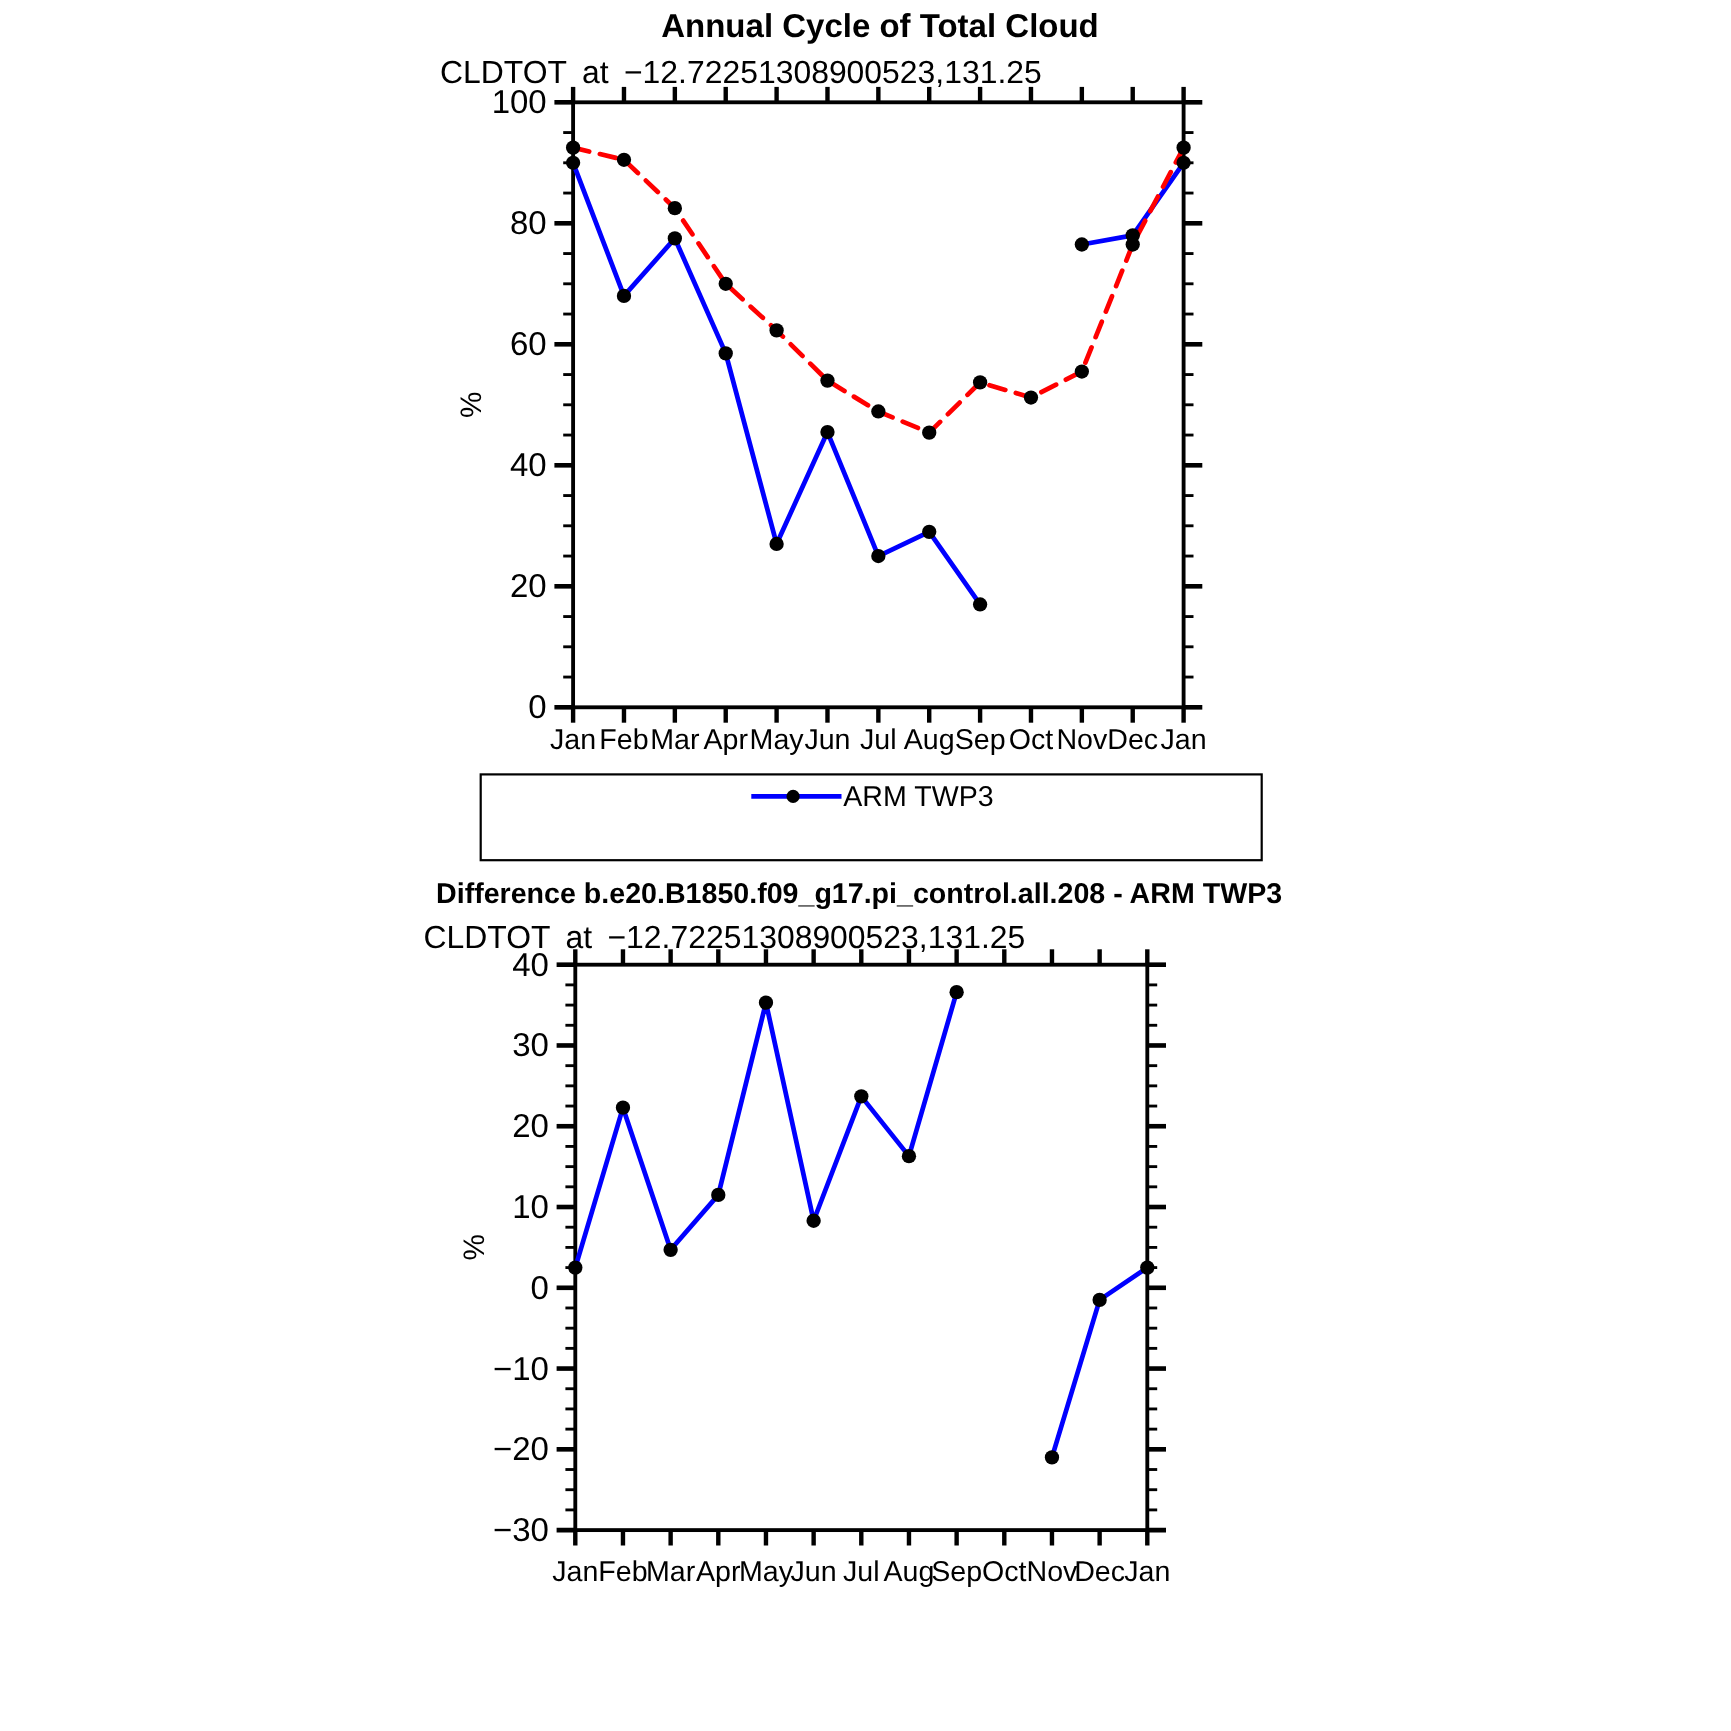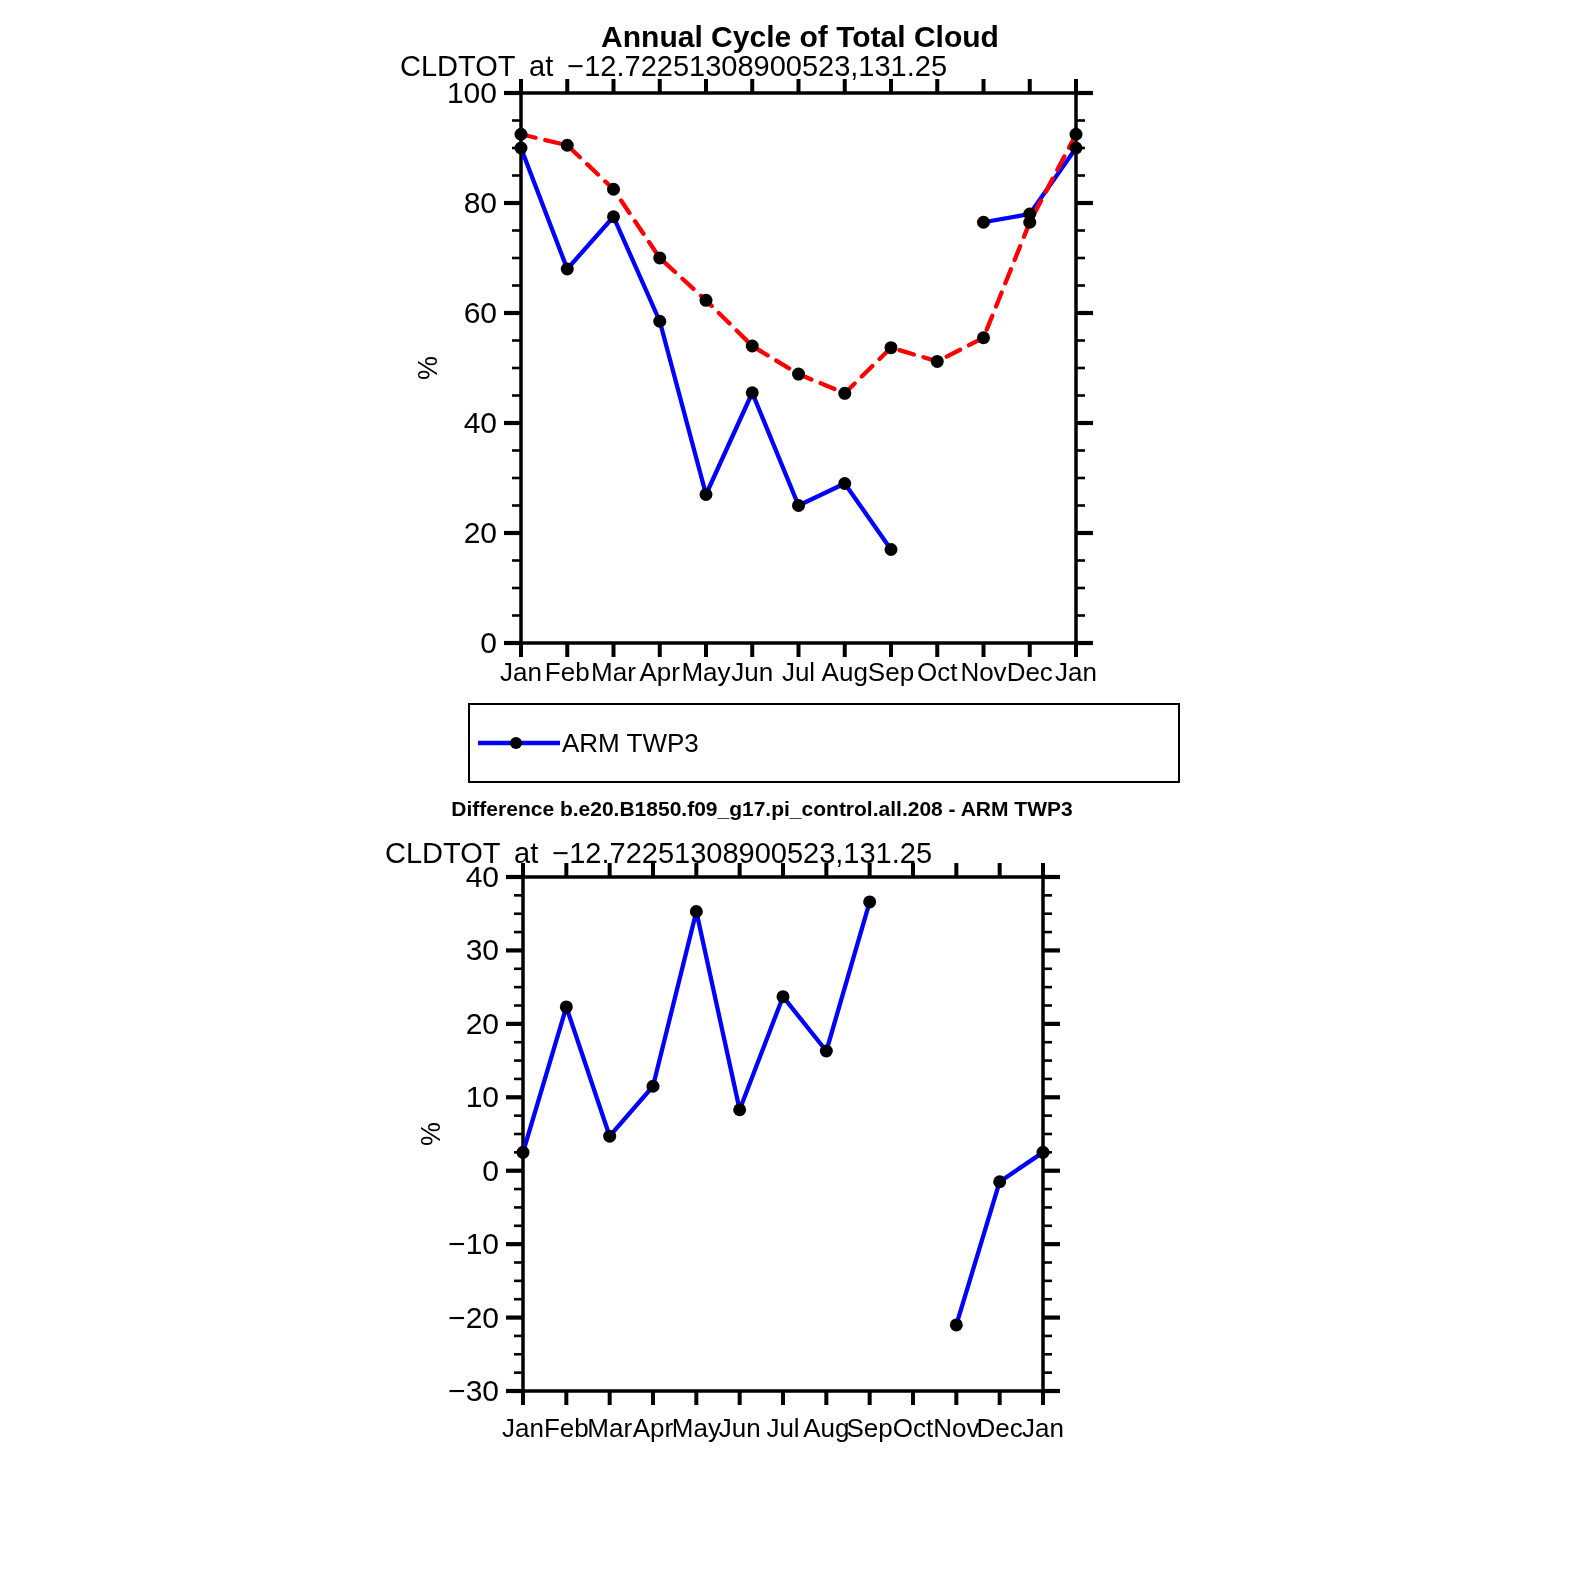--- a/index.html
+++ b/index.html
@@ -25,32 +25,32 @@
     color: #000;
   }
   .chart-subtitle {
     position: absolute;
     text-align: left;
     font-weight: normal;
     white-space: nowrap;
     word-spacing: 6px;
     color: #000;
   }
-  #title1    { left: 400px; top: 20px;   width: 800px; font-size: 30px; }
+  #title1    { left: 400px; top: 8px;   width: 800px; font-size: 30px; }
   #subtitle1 { left: 400px; top: 50px;  width: 800px; font-size: 29px; }
-  #title2    { left: 362px; top: 797px; width: 800px; font-size: 21px; }
+  #title2    { left: 381px; top: 797px; width: 800px; font-size: 26px; }
   #subtitle2 { left: 385px; top: 837px; width: 800px; font-size: 29px; }
   .legend {
     position: absolute;
-    left: 468px; top: 703px;
+    left: 436px; top: 703px;
     width: 712px; height: 80px;
     border: 2px solid #000;
     box-sizing: border-box;
     display: flex;
-    flex-direction: column;
+    flex-direction: row;
     justify-content: space-evenly;
     padding: 2px 6px;
     background: #ffffff;
   }
   .legend-row { display: flex; align-items: center; height: 34px; }
   .legend-swatch { width: 86px; height: 22px; flex: none; }
   .legend-label {
     font-size: 26px;
     white-space: nowrap;
     line-height: 1;

